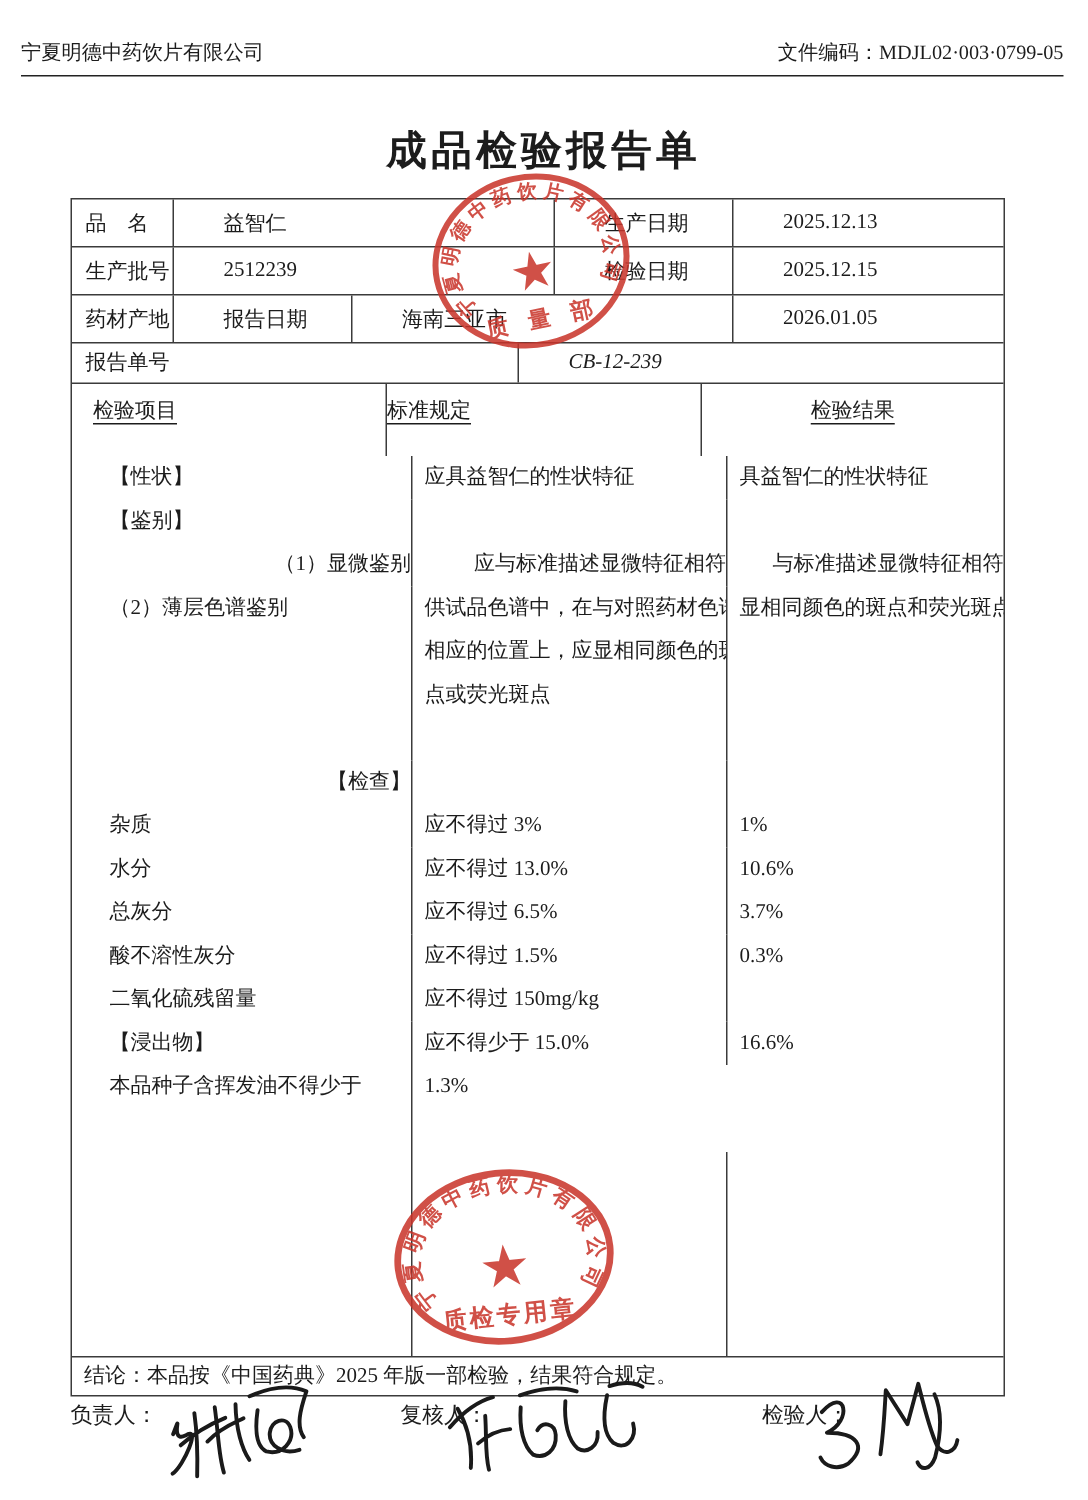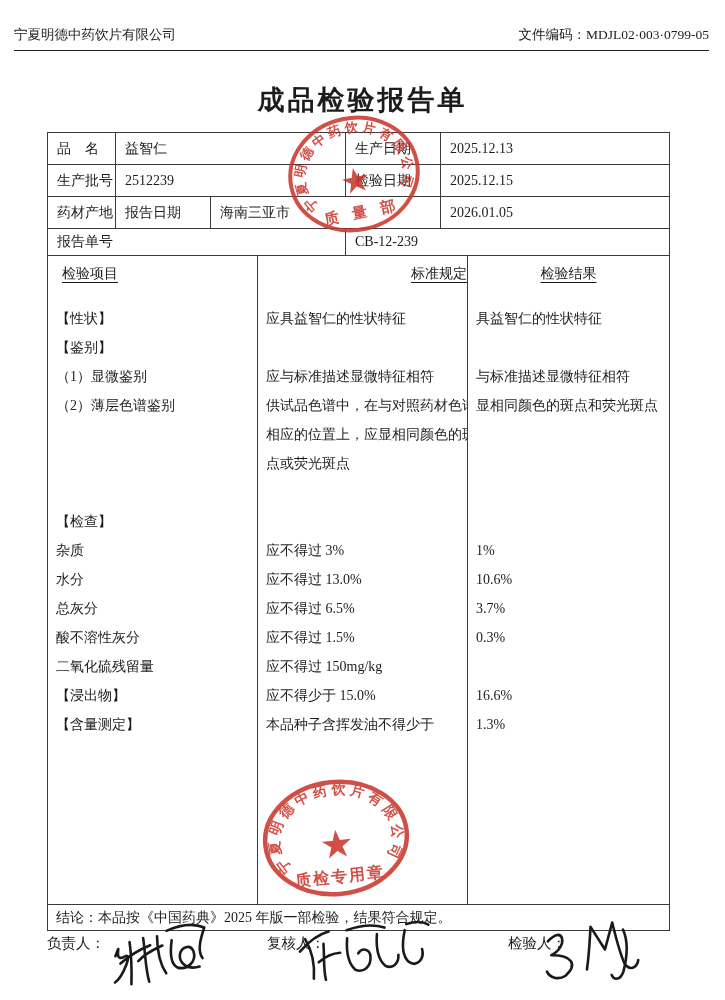--- a/index.html
+++ b/index.html
@@ -25,38 +25,38 @@
   .title{
     position:absolute;left:0;right:0;top:82px;
     text-align:center;font-size:27px;font-weight:bold;letter-spacing:3px;
   }
 
   
   .report-table{
     position:absolute;left:47px;top:132px;width:623px;height:799px;
     border:1px solid var(--line);font-size:14px;
   }
-  .irow{display:flex;border-bottom:1px solid var(--line);height:32px;align-items:stretch;}
+  .irow{display:flex;border-bottom:1px solid var(--line);height:32px;align-items:stretch;gap:24px;}
   .irow.last{height:27px;}
   .icell{display:flex;align-items:center;padding-left:9px;white-space:nowrap;overflow:visible;}
   .icell.l1{width:68px;border-right:1px solid var(--line);}
   .icell.v1{width:230px;border-right:1px solid var(--line);}
   .icell.l2{width:95px;border-right:1px solid var(--line);}
   .icell.v2{flex:1;}
   .icell.lwide{width:298px;border-right:1px solid var(--line);}
-  .icell.vwide{flex:1;}
+  .icell.vwide{flex:1;font-style:italic;}
 
   .test-header{display:flex;height:48px;}
   .th{padding-top:9px;}
   .th.c1{width:210px;border-right:1px solid var(--line);padding-left:14px;}
-  .th.c2{width:210px;border-right:1px solid var(--line);text-align:right;}
+  .th.c2{width:210px;border-right:1px solid var(--line);text-align:left;}
   .th.c3{flex:1;text-align:center;}
   .uline{text-decoration:underline;text-underline-offset:4px;}
 
-  .test-body{display:flex;flex-direction:column;height:600px;}
+  .test-body{display:flex;flex-direction:column;height:600px;margin-left:17px;}
   .trow{display:flex;flex:0 0 auto;}
   .trow.filler{flex:1 1 auto;}
   .tc{overflow:hidden;}
   .tc.c1{width:210px;border-right:1px solid var(--line);}
   .tc.c2{width:210px;border-right:1px solid var(--line);}
   .tc.c3{flex:1;}
   .tline{line-height:29px;height:29px;padding-left:8px;white-space:nowrap;}
 
   .conclusion{
     border-top:1px solid var(--line);height:26px;line-height:25px;
@@ -137,21 +137,21 @@
           <div class="tc c1">
             <div class="tline">【鉴别】</div>
           </div>
           <div class="tc c2">
             <div class="tline"></div>
           </div>
           <div class="tc c3">
             <div class="tline"></div>
           </div>
         </div>
-        <div class="trow" style="height: 29px;">
+        <div class="trow" style="height: 29px; text-align: right;">
           <div class="tc c1">
             <div class="tline">（1）显微鉴别</div>
           </div>
           <div class="tc c2">
             <div class="tline">应与标准描述显微特征相符</div>
           </div>
           <div class="tc c3">
             <div class="tline">与标准描述显微特征相符</div>
           </div>
         </div>
@@ -172,21 +172,21 @@
           <div class="tc c1">
             <div class="tline"></div>
           </div>
           <div class="tc c2">
             <div class="tline"></div>
           </div>
           <div class="tc c3">
             <div class="tline"></div>
           </div>
         </div>
-        <div class="trow" style="height: 29px;">
+        <div class="trow" style="height: 29px; text-align: right;">
           <div class="tc c1">
             <div class="tline">【检查】</div>
           </div>
           <div class="tc c2">
             <div class="tline"></div>
           </div>
           <div class="tc c3">
             <div class="tline"></div>
           </div>
         </div>
@@ -247,23 +247,20 @@
             <div class="tline">【浸出物】</div>
           </div>
           <div class="tc c2">
             <div class="tline">应不得少于 15.0%</div>
           </div>
           <div class="tc c3">
             <div class="tline">16.6%</div>
           </div>
         </div>
         <div class="trow" style="height: 58px;">
-          <div class="tc c1">
-            <div class="tline">【含量测定】</div>
-          </div>
           <div class="tc c2">
             <div class="tline">本品种子含挥发油不得少于</div>
           </div>
           <div class="tc c3">
             <div class="tline">1.3%</div>
           </div>
         </div>
         <div class="trow filler">
           <div class="tc c1"></div>
           <div class="tc c2"></div>

